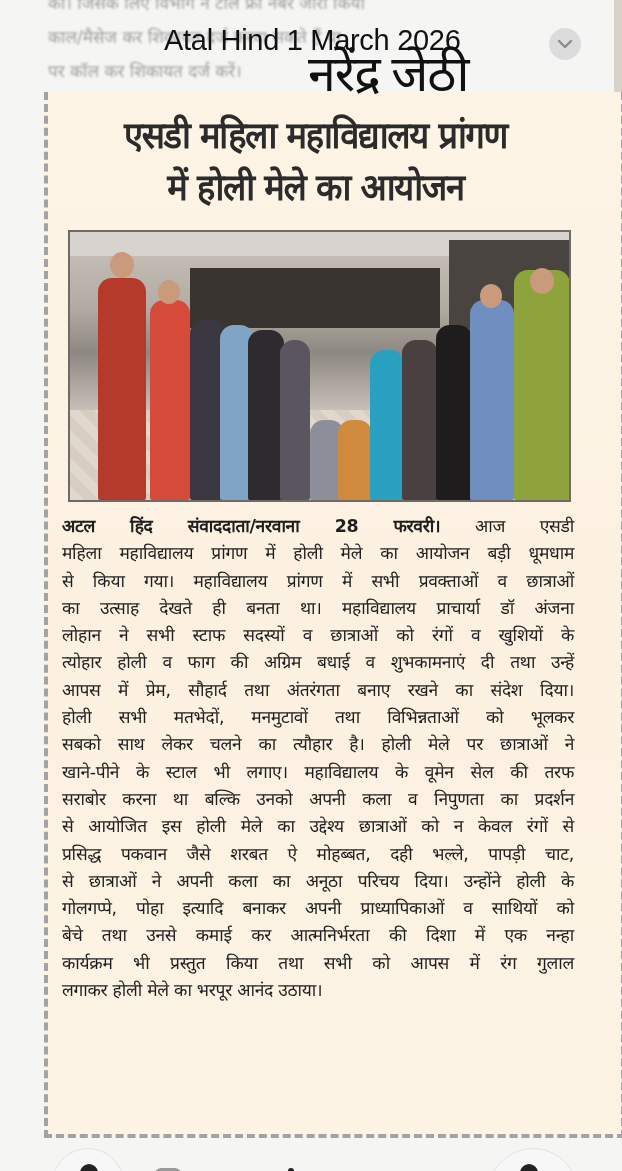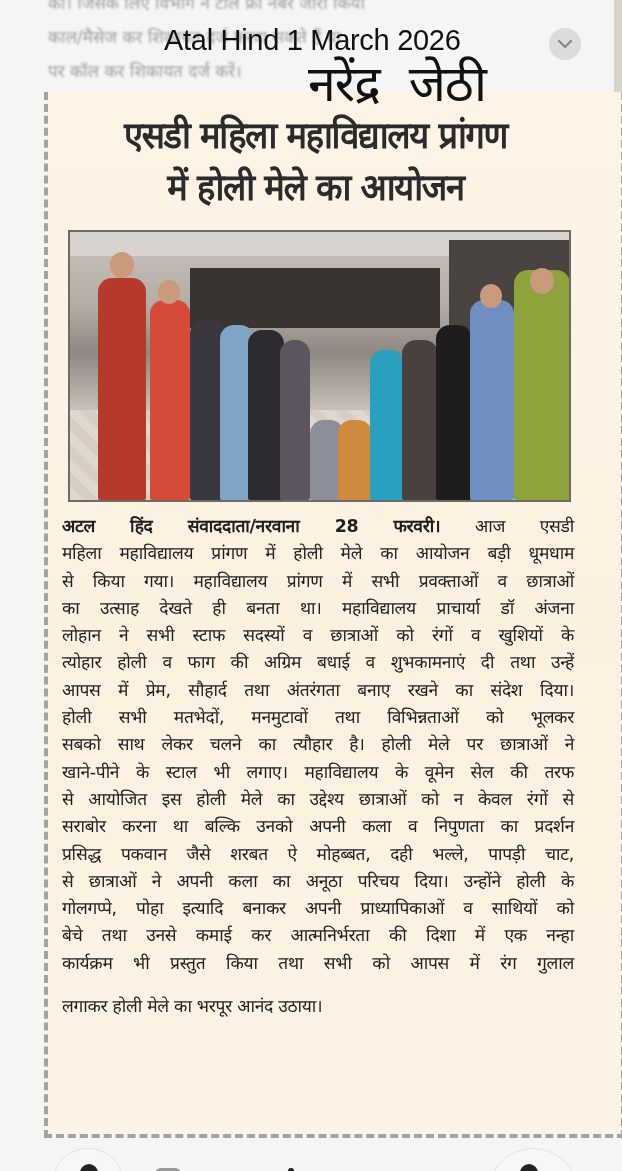--- a/index.html
+++ b/index.html
@@ -54,32 +54,32 @@
     .photo .person { position: absolute; bottom: 0; border-radius: 14px 14px 2px 2px; }
     .photo .head { position: absolute; border-radius: 50%; background: #c99a7c; }
 
     .body-text {
       position: absolute; left: 14px; top: 421px; width: 512px;
       font-family: "DejaVu Sans", sans-serif; font-size: 17.4px; line-height: 27.3px;
       color: #1e1e1e; text-align: justify; text-align-last: left;
       letter-spacing: -0.3px;
     }
     .body-text .line { display: block; text-align: justify; text-align-last: justify; white-space: nowrap; height: 27.3px; }
-    .body-text .line.last { text-align-last: left; margin-top: 16px; }
+    .body-text .line.last { text-align-last: left; }
     .body-text .lead { font-weight: bold; }
 
     
     .overlay-title {
       position: absolute; left: 164px; top: 24px;
       font-family: "Liberation Sans", sans-serif; font-size: 29px; color: #111;
       letter-spacing: -0.3px;
     }
     .overlay-name {
-      position: absolute; left: 308px; top: 57px;
-      font-family: Liberation Mono, monospace; font-size: 50px; line-height: 62px; color: #111;
+      position: absolute; left: 308px; top: 43px;
+      font-family: Liberation Serif, serif; font-size: 50px; line-height: 62px; color: #111;
       letter-spacing: -1px;
     }
     .chevron-btn {
       position: absolute; left: 549px; top: 28px; width: 32px; height: 32px; border-radius: 50%;
       background: #dcdcdc; display: flex; align-items: center; justify-content: center; cursor: pointer;
     }
 
     
     .bottom-bar { position: absolute; left: 0; top: 1148px; width: 622px; height: 23px; }
     .bottom-bar .circle-l { position: absolute; left: 52px; top: 0; width: 72px; height: 72px; border-radius: 50%; border: 1px solid #e2e2e2; background: #f7f7f7; }
@@ -159,22 +159,22 @@
       <span class="line"><span class="lead">अटल हिंद संवाददाता/नरवाना 28 फरवरी।</span><span> आज एसडी</span></span>
       <span class="line">महिला महाविद्यालय प्रांगण में होली मेले का आयोजन बड़ी धूमधाम</span>
       <span class="line">से किया गया। महाविद्यालय प्रांगण में सभी प्रवक्ताओं व छात्राओं</span>
       <span class="line">का उत्साह देखते ही बनता था। महाविद्यालय प्राचार्या डॉ अंजना</span>
       <span class="line">लोहान ने सभी स्टाफ सदस्यों व छात्राओं को रंगों व खुशियों के</span>
       <span class="line">त्योहार होली व फाग की अग्रिम बधाई व शुभकामनाएं दी तथा उन्हें</span>
       <span class="line">आपस में प्रेम, सौहार्द तथा अंतरंगता बनाए रखने का संदेश दिया।</span>
       <span class="line">होली सभी मतभेदों, मनमुटावों तथा विभिन्नताओं को भूलकर</span>
       <span class="line">सबको साथ लेकर चलने का त्यौहार है। होली मेले पर छात्राओं ने</span>
       <span class="line">खाने-पीने के स्टाल भी लगाए। महाविद्यालय के वूमेन सेल की तरफ</span>
+      <span class="line">सराबोर करना था बल्कि उनको अपनी कला व निपुणता का प्रदर्शन</span>
       <span class="line">से आयोजित इस होली मेले का उद्देश्य छात्राओं को न केवल रंगों से</span>
-      <span class="line">सराबोर करना था बल्कि उनको अपनी कला व निपुणता का प्रदर्शन</span>
       <span class="line">प्रसिद्ध पकवान जैसे शरबत ऐ मोहब्बत, दही भल्ले, पापड़ी चाट,</span>
       <span class="line">से छात्राओं ने अपनी कला का अनूठा परिचय दिया। उन्होंने होली के</span>
       <span class="line">गोलगप्पे, पोहा इत्यादि बनाकर अपनी प्राध्यापिकाओं व साथियों को</span>
       <span class="line">बेचे तथा उनसे कमाई कर आत्मनिर्भरता की दिशा में एक नन्हा</span>
       <span class="line">कार्यक्रम भी प्रस्तुत किया तथा सभी को आपस में रंग गुलाल</span>
       <span class="line last">लगाकर होली मेले का भरपूर आनंद उठाया।</span>
     </div>
   </div>
 
   <div class="overlay-title">Atal Hind 1 March 2026</div>

